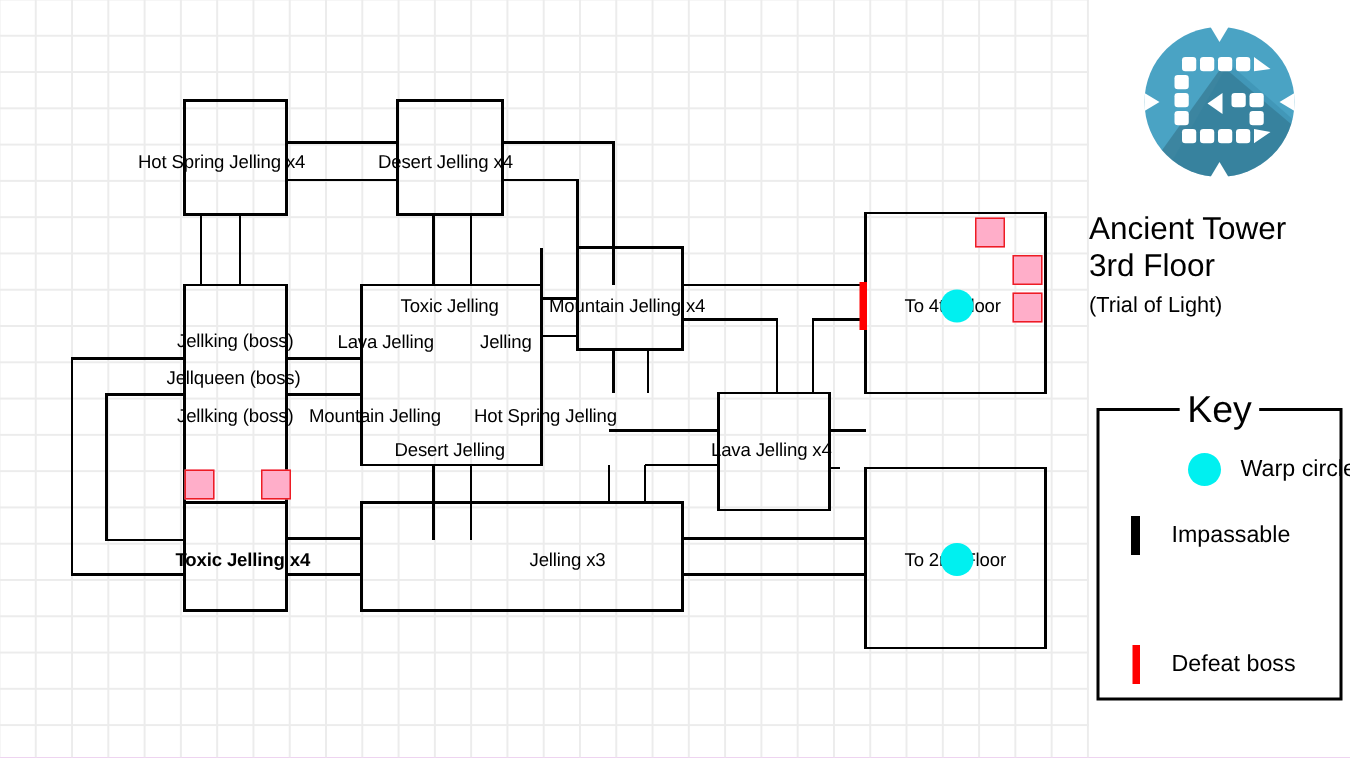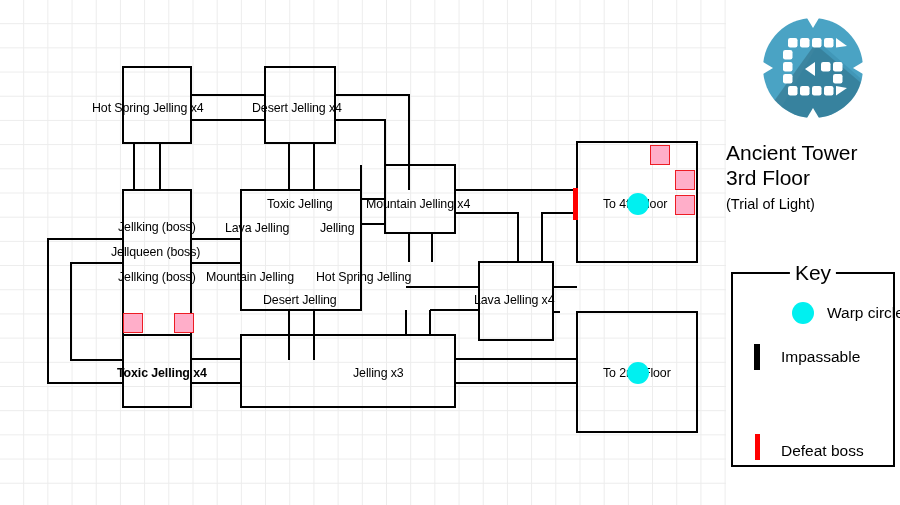--- a/index.html
+++ b/index.html
@@ -93,21 +93,21 @@
     width: 164px; height: 195px;
     border: 2px solid #000000;
     background: #ffffff;
   }
   #key-title {
     position: absolute;
     left: 50%; top: -13px;
     transform: translateX(-50%);
     background: #ffffff;
     padding: 0 5px;
-    font-size: 21px;
+    font-size: 25px;
     line-height: 24px;
     color: #000000;
   }
   .key-row {
     position: absolute;
     left: 0; width: 164px;
     height: 34px;
     display: flex;
     align-items: center;
   }
@@ -305,21 +305,21 @@
       </div>
 
       <div class="key-row" style="top:66px;">
         <div class="key-glyph">
             <div class="g-impassable"></div>
           </div>
         <div class="key-text">Impassable</div>
       </div>
 
 
-      <div class="key-row" style="top:152px;align-items:flex-end;">
+      <div class="key-row" style="top:152px;">
         <div class="key-glyph">
             <div class="g-boss"></div>
           </div>
         <div class="key-text">Defeat boss</div>
       </div>
     </div>
 
   </div>
 
 </div>

